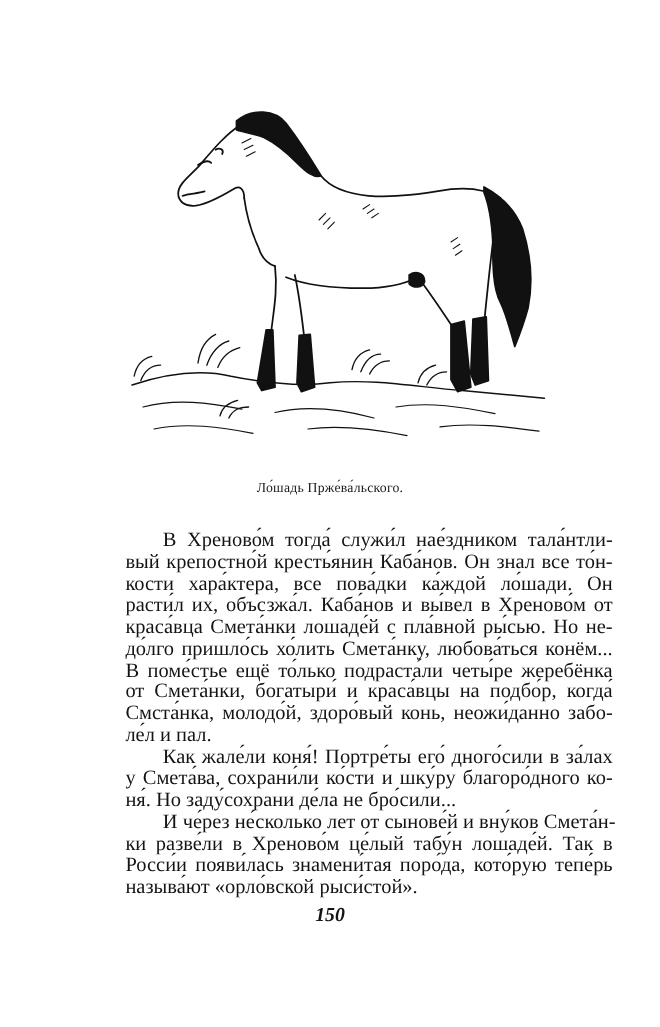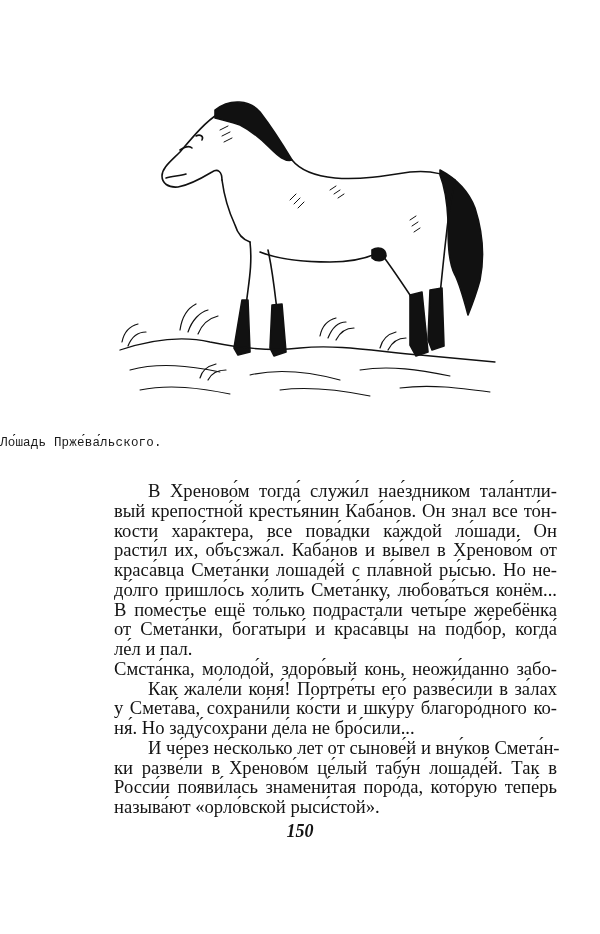--- a/index.html
+++ b/index.html
@@ -26,24 +26,24 @@
       left: 110px;
       top: 90px;
       width: 390px;
       height: 310px;
     }
     .caption {
       position: absolute;
       left: 0;
       width: 600px;
       top: 436px;
+      text-align: center;
       font-size: 12.5px;
       letter-spacing: 0.2px;
       color: #1a1a1a;
-      font-family: Liberation Mono, monospace;
     }
     .text-block {
       position: absolute;
       left: 66px;
       top: 481px;
       width: 491px;
       font-size: 18.6px;
       line-height: 19.75px;
     }
     .line {
@@ -127,23 +127,23 @@
 
   <div class="text-block">
     <span class="line indent">В Хреново́м тогда́ служи́л нае́здником тала́нтли-</span>
     <span class="line">вый крепостно́й кресть́янин Каба́нов. Он знал все то́н-</span>
     <span class="line">кости хара́ктера, все пова́дки ка́ждой ло́шади. Он</span>
     <span class="line">расти́л их, объсзжа́л. Каба́нов и вы́вел в Хреново́м от</span>
     <span class="line">краса́вца Смета́нки лошаде́й с пла́вной ры́сью. Но не-</span>
     <span class="line">до́лго пришло́сь хо́лить Смета́нку, любова́ться конём...</span>
     <span class="line">В поме́стье ещё то́лько подраста́ли четы́ре жеребёнка</span>
     <span class="line">от Смета́нки, богатыри́ и краса́вцы на подбо́р, когда́</span>
+    <span class="line">Смста́нка, молодо́й, здоро́вый конь, неожи́данно забо-</span>
     <span class="line last">ле́л и пал.</span>
-    <span class="line">Смста́нка, молодо́й, здоро́вый конь, неожи́данно забо-</span>
-    <span class="line indent">Как жале́ли коня́! Портре́ты его́ разве́сили в за́лах</span>
+    <span class="line indent">Как жале́ли коня́! Портре́ты его́ дного́сили в за́лах</span>
     <span class="line">у Смета́ва, сохрани́ли ко́сти и шку́ру благоро́дного ко-</span>
     <span class="line last">ня́. Но заду́сохрани де́ла не бро́сили...</span>
     <span class="line indent">И че́рез не́сколько лет от сынове́й и вну́ков Смета́н-</span>
     <span class="line">ки разве́ли в Хреново́м це́лый табу́н лошаде́й. Так в</span>
     <span class="line">Росси́и появи́лась знамени́тая поро́да, кото́рую тепе́рь</span>
     <span class="line last">называ́ют «орло́вской рыси́стой».</span>
   </div>
 
   <div class="page-number">150</div>
 </div>

